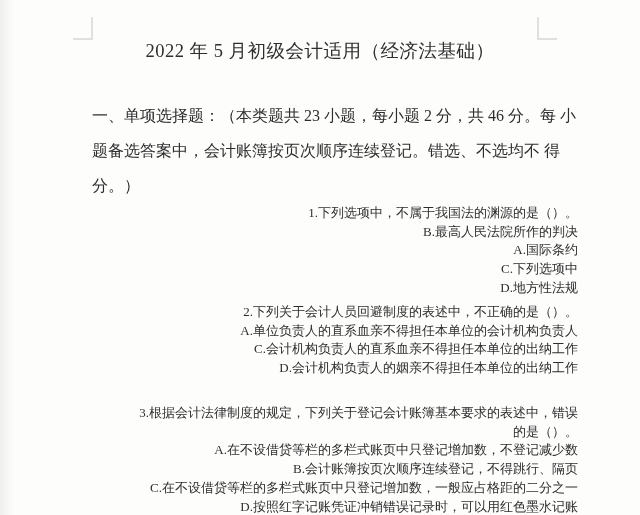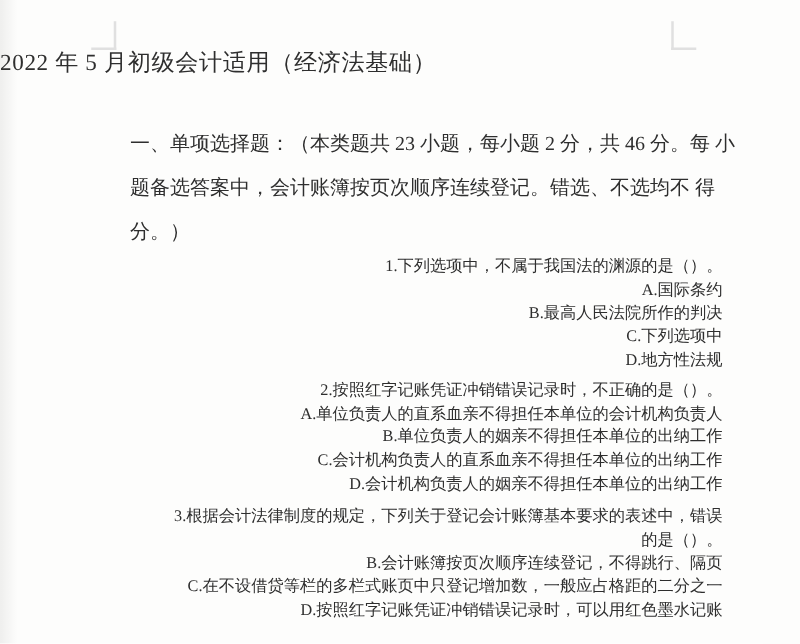--- a/index.html
+++ b/index.html
@@ -33,35 +33,34 @@
     left: 537px;
     border-left: 2px solid #e0e0e0;
     border-bottom: 2px solid #e0e0e0;
   }
   .title {
     position: absolute;
     top: 38px;
     left: 0;
     width: 100%;
     margin: 0;
-    text-align: left;
+    text-align: center;
     font-size: 18.5px;
     font-weight: 400;
     letter-spacing: 0.5px;
     line-height: 26px;
     white-space: pre;
   }
   .intro {
     position: absolute;
     left: 92px;
     top: 98px;
     width: 500px;
     font-size: 16px;
     line-height: 35px;
-    margin-left: 12px;
   }
   .intro-line { white-space: pre; }
   .question {
     position: absolute;
     left: 92px;
     width: 486px;
     font-size: 13px;
     line-height: 18.7px;
   }
   .q1 { top: 204px; }
@@ -86,34 +85,34 @@
   <h1 class="title">2022 年 5 月初级会计适用（经济法基础）</h1>
 
   <div class="intro">
     <div class="intro-line">一、单项选择题：（本类题共 23 小题，每小题 2 分，共 46 分。每 小</div>
     <div class="intro-line">题备选答案中，会计账簿按页次顺序连续登记。错选、不选均不 得</div>
     <div class="intro-line">分。）</div>
   </div>
 
   <div class="question q1">
     <div class="q-line"><span class="q-label">1.</span><span>下列选项中，不属于我国法的渊源的是（）。</span></div>
+    <div class="opt"><span class="q-label">B.</span><span>最高人民法院所作的判决</span></div>
     <div class="opt"><span class="q-label">A.</span><span>国际条约</span></div>
-    <div class="opt"><span class="q-label">B.</span><span>最高人民法院所作的判决</span></div>
     <div class="opt"><span class="q-label">C.</span><span>下列选项中</span></div>
     <div class="opt"><span class="q-label">D.</span><span>地方性法规</span></div>
   </div>
 
   <div class="question q2">
-    <div class="q-line"><span class="q-label">2.</span><span>按照红字记账凭证冲销错误记录时，不正确的是（）。</span></div>
+    <div class="q-line"><span class="q-label">2.</span><span>下列关于会计人员回避制度的表述中，不正确的是（）。</span></div>
     <div class="opt"><span class="q-label">A.</span><span>单位负责人的直系血亲不得担任本单位的会计机构负责人</span></div>
-    <div class="opt"><span class="q-label">B.</span><span>单位负责人的姻亲不得担任本单位的出纳工作</span></div>
     <div class="opt"><span class="q-label">C.</span><span>会计机构负责人的直系血亲不得担任本单位的出纳工作</span></div>
     <div class="opt"><span class="q-label">D.</span><span>会计机构负责人的姻亲不得担任本单位的出纳工作</span></div>
   </div>
 
   <div class="question q3">
     <div class="q-line"><span class="q-label">3.</span><span>根据会计法律制度的规定，下列关于登记会计账簿基本要求的表述中，错误</span><br><span>的是（）。</span></div>
+    <div class="opt"><span class="q-label">A.</span><span>在不设借贷等栏的多栏式账页中只登记增加数，不登记减少数</span></div>
     <div class="opt"><span class="q-label">B.</span><span>会计账簿按页次顺序连续登记，不得跳行、隔页</span></div>
     <div class="opt"><span class="q-label">C.</span><span>在不设借贷等栏的多栏式账页中只登记增加数，一般应占格距的二分之一</span></div>
     <div class="opt"><span class="q-label">D.</span><span>按照红字记账凭证冲销错误记录时，可以用红色墨水记账</span></div>
   </div>
 
 </div>
 
 </body></html>

